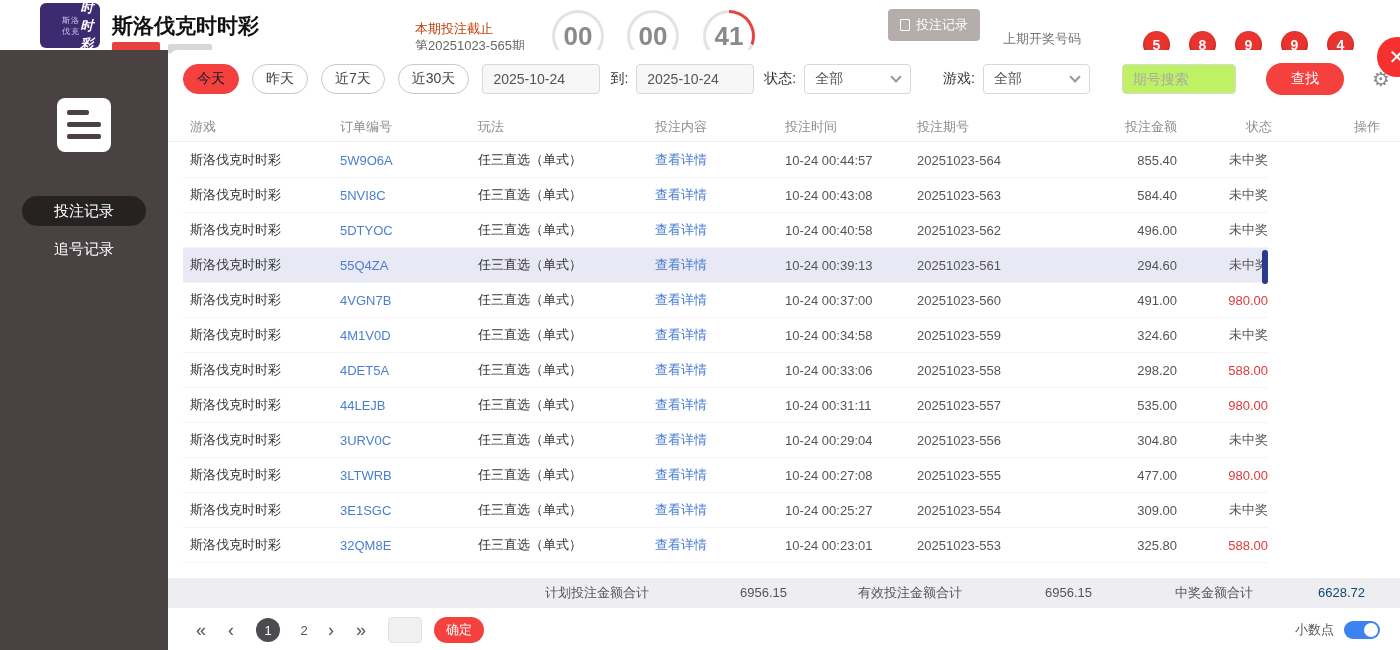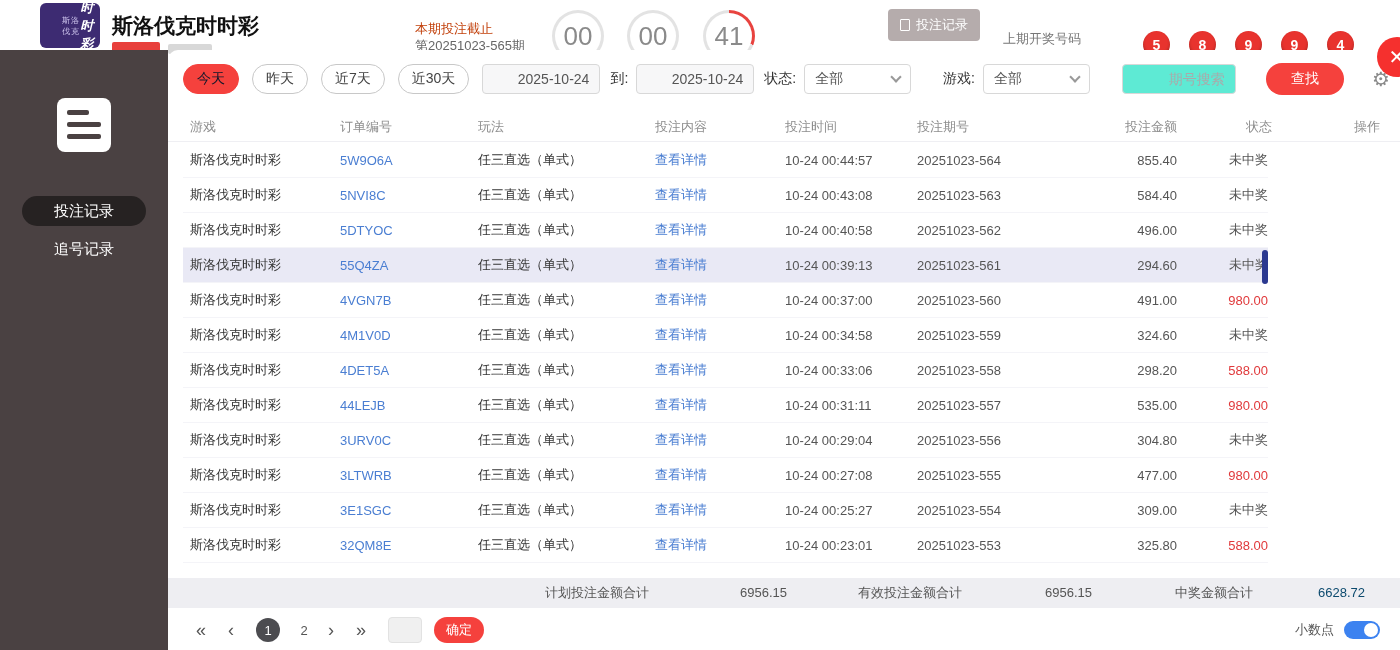--- a/index.html
+++ b/index.html
@@ -14,21 +14,21 @@
   .logo { position:absolute; left:40px; top:3px; width:60px; height:45px; background:#3d2b72; border-radius:6px;
           color:#fff; display:flex; flex-direction:row; align-items:center; justify-content:center;padding-left:22px; }
   .logo-l1 { font-size:8px; letter-spacing:1px; color:#cfc6ef; }
   .logo-l2 { font-size:13px; font-weight:bold; font-style:italic; }
   .app-title { position:absolute; left:112px; top:12px; font-size:21px; font-weight:bold; color:#111; }
   .tab-red  { position:absolute; left:112px; top:42px; width:48px; height:12px; background:#e8403c; border-radius:2px; }
   .tab-gray { position:absolute; left:168px; top:44px; width:44px; height:10px; background:#d8d8d8; border-radius:2px; }
   .deadline        { position:absolute; left:415px; top:20px; font-size:13px; color:#c2410c; }
   .deadline-period { position:absolute; left:415px; top:37px; font-size:13px; color:#666; }
   .cd { position:absolute; top:10px; width:52px; height:52px; border-radius:50%; background:#e3e3e3; }
-  .cd .inner { position:absolute; inset:3px; border-radius:50%; background:#fff; display:flex; align-items:center; justify-content:center; font-size:26px; color:#8a8a8a; }
+  .cd .inner { position:absolute; inset:3px; border-radius:50%; background:#fff; display:flex; align-items:center; justify-content:center; font-size:26px; color:#8a8a8a;font-weight:bold; }
   .cd1 { left:552px; } .cd2 { left:627px; }
   .cd3 { left:703px; background:conic-gradient(#e8433f 0deg 110deg, #e3e3e3 110deg 360deg); }
   .hdr-records { position:absolute; left:888px; top:9px; width:92px; height:32px; background:#b5acac; border-radius:4px;
                  color:#fff; font-size:13px; display:flex; align-items:center; justify-content:center; gap:6px; }
   .hdr-doc { width:10px; height:12px; border:1px solid #fff; border-radius:1px; }
   .last-label { position:absolute; left:1003px; top:30px; font-size:13px; color:#777; }
   .balls { position:absolute; left:1143px; top:31px; display:flex; gap:19px; }
   .ball { width:27px; height:27px; border-radius:50%; background:#e8332e; color:#fff; font-size:14px; font-weight:bold;
           display:flex; align-items:center; justify-content:center; box-shadow:inset 0 -2px 3px rgba(0,0,0,.25); }
 
@@ -46,28 +46,28 @@
   .modal { position:absolute; left:168px; top:50px; width:1232px; height:600px; background:#fff;
            border-radius:10px 0 0 0; z-index:10; }
   .close-btn { position:absolute; left:1377px; top:37px; width:40px; height:40px; border-radius:50%; background:#f5302e;
                color:#fff; z-index:20; display:flex; align-items:center; justify-content:center; font-size:20px; font-weight:bold; cursor:pointer; }
 
   
   .filter-bar { position:absolute; top:12px; left:15px; right:10px; height:34px; display:flex; align-items:center; }
   .pill { height:30px; padding:0 13px; border-radius:16px; border:1px solid #c8c8c8; background:#fff; color:#444;
           font-size:14px; display:flex; align-items:center; margin-right:13px; cursor:pointer; white-space:nowrap; }
   .pill.active { background:#f5413d; border-color:#f5413d; color:#0f172a; }
-  .f-input { height:30px; border:1px solid #d8d8d8; background:#f7f7f8; border-radius:4px; font-size:14px; color:#555; padding:0 10px;text-align:right; }
+  .f-input { height:30px; border:1px solid #d8d8d8; background:#f7f7f8; border-radius:4px; font-size:14px; color:#555; padding:0 10px; }
   .f-input::placeholder { color:#aaa; }
   .date-input { width:118px; margin-right:10px; }
   .f-label { font-size:14px; color:#333; margin-right:8px; white-space:nowrap; }
   .f-select { width:122px; height:30px; border:1px solid #d8d8d8; border-radius:4px; background:#fff; display:flex;
               align-items:center; justify-content:space-between; padding:0 10px; font-size:14px; color:#555; margin-right:32px; cursor:pointer; }
   .chev { width:8px; height:8px; border-right:2px solid #999; border-bottom:2px solid #999; transform:rotate(45deg); margin-top:-4px; }
-  .search-input { width:114px; margin-right:30px; background:#5eead4; }
+  .search-input { width:114px; margin-right:30px; background:#bef264; }
   .find-btn { width:90px; height:32px; border:none; border-radius:16px; background:#f5413d; color:#fff; font-size:14px;
               display:flex; align-items:center; justify-content:center; margin-right:28px; cursor:pointer; }
   .gear { font-size:20px; color:#8a8a8a; cursor:pointer; }
 
   
   .thead { position:absolute; top:62px; left:0; width:1232px; height:30px; display:grid;
            grid-template-columns:150px 138px 177px 130px 132px 160px 100px 95px 1fr;
            padding:0 20px 0 22px; align-items:center; font-size:13px; color:#8d8d8d; border-bottom:1px solid #efeff3; }
   .r { text-align:right; }
   .tbody { position:absolute; top:93px; left:15px; width:1085px; }

